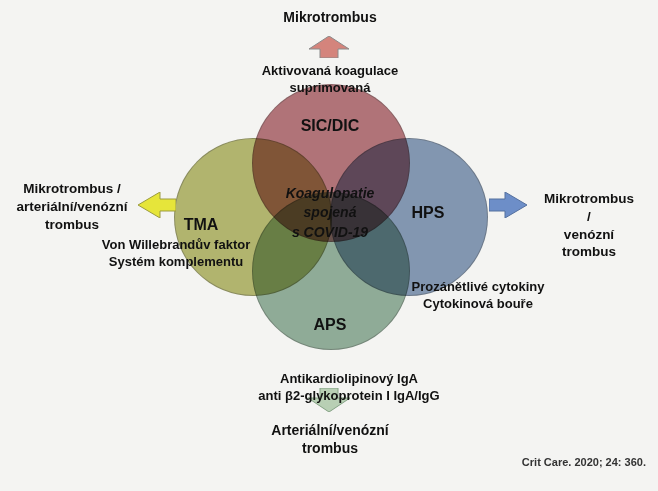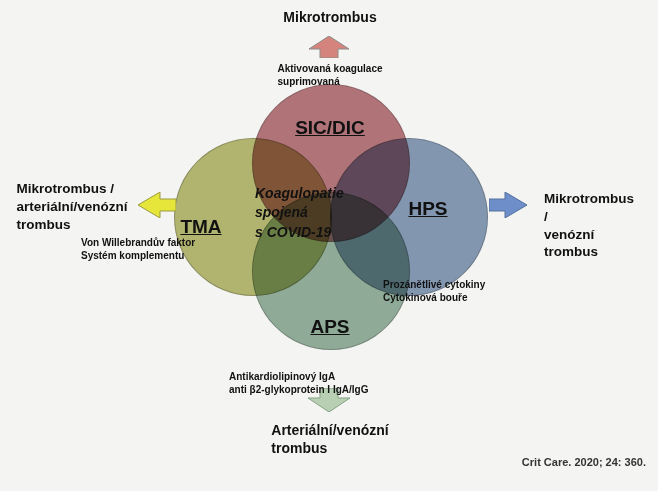--- a/index.html
+++ b/index.html
@@ -27,28 +27,29 @@
   .circle.left  {left:174px; top:138px; background:rgba(169,173,85,.82);}
   .circle.right {left:330px; top:138px; background:rgba(110,135,171,.82);}
   .circle.bottom{left:252px; top:192px; background:rgba(127,162,138,.82);}
   
   .arrow{position:absolute;z-index:2;}
   .arrow svg{display:block;}
   
   .txt{
     position:absolute;
     z-index:3;
+    text-align:center;
     white-space:pre-line;
     font-weight:700;
     line-height:1.32;
   }
   .center-x{transform:translateX(-50%);}
   .outcome{font-size:13.5px;}
-  .note{font-size:10px;}
-  .circle-label{font-size:19px;text-decoration:underline;}
+  .note{font-size:13px;}
+  .circle-label{font-size:16px;}
   .center-title{
     font-size:14px;
     font-style:italic;
     font-weight:800;
     line-height:1.38;
   }
   .citation{
     position:absolute;z-index:3;
     right:12px;top:456px;
     font-size:11px;font-weight:700;color:#333;
@@ -106,21 +107,21 @@
   <div class="txt note center-x" style="left:478px;top:236px;width:190px;margin-top:42px;">Prozánětlivé cytokiny
 Cytokinová bouře</div>
 
   <div class="txt note center-x" style="left:349px;top:342px;width:240px;margin-top:28px;">Antikardiolipinový IgA
 anti β2-glykoprotein I IgA/IgG</div>
 
   <div class="txt circle-label center-x" style="left:330px;top:115px;">SIC/DIC</div>
 
   <div class="txt circle-label center-x" style="left:201px;top:214px;">TMA</div>
 
-  <div class="txt circle-label center-x" style="left:428px;top:196px;">HPS</div>
+  <div class="txt circle-label center-x" style="left:428px;top:202px;">HPS</div>
 
   <div class="txt circle-label center-x" style="left:330px;top:314px;">APS</div>
 
   <div class="txt center-title center-x" style="left:330px;top:184px;width:150px;">Koagulopatie
 spojená
 s COVID-19</div>
 
   <div class="citation">Crit Care. 2020; 24: 360.</div>
 
 </div>

